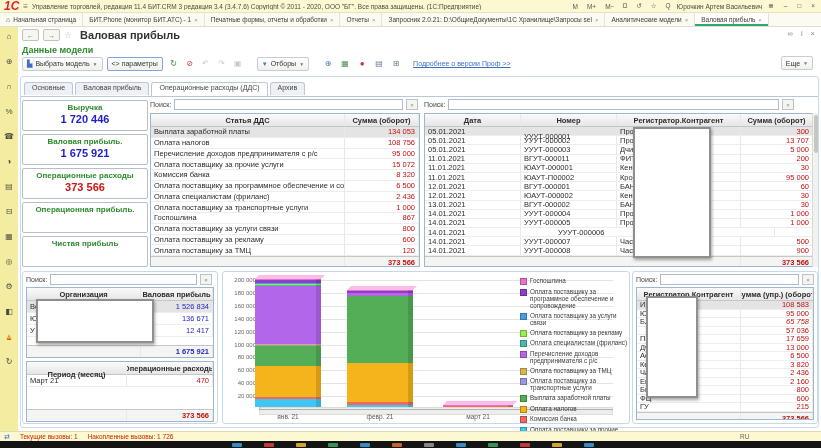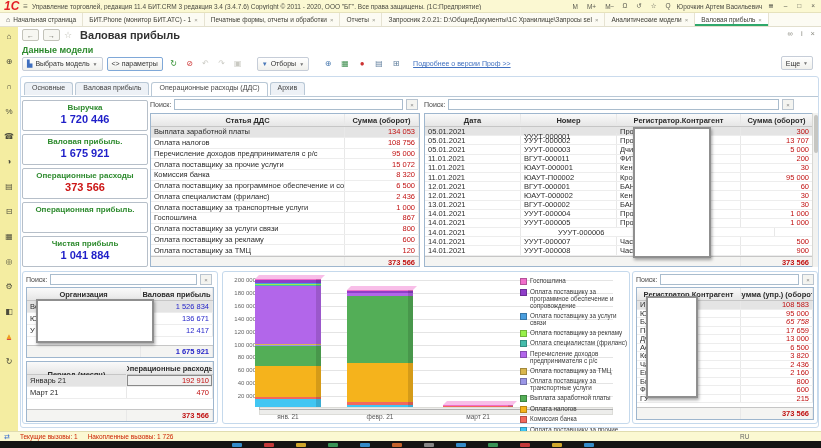--- a/index.html
+++ b/index.html
@@ -254,21 +254,20 @@
       </div>
       <div class="kpi" style="top: 168px;">
         <div class="kl">Операционные расходы</div>
         <div class="kv red">373 566</div>
       </div>
       <div class="kpi" style="top: 202px;">
         <div class="kl">Операционная прибыль.</div>
       </div>
       <div class="kpi" style="top: 236px;">
         <div class="kl">Чистая прибыль</div>
-        <div class="kv blue">1 041 884</div>
       </div>
     </div>
 
   <div class="srow" style="left:150px;top:99px;width:268px;">
     <span>Поиск:</span>
     <span class="sinput"></span>
     <span class="sclr">×</span>
   </div>
   <div class="tbl" id="dds" style="left:150px;top:113px;width:270px;height:154px;">
       <div class="hrow">
@@ -504,24 +503,20 @@
       <div class="fill"></div>
       <div class="trow">
         <div class="cell" style="width: 114px;"></div>
         <div class="cell bluenum" style="width: 72px;">1 675 921</div>
       </div>
     </div>
   <div class="tbl" id="period" style="left:26px;top:361px;width:188px;height:61px;">
       <div class="hrow">
         <div class="cell" style="width: 100px; margin-top: 12px;">Период (месяц)</div>
         <div class="cell" style="width: 86px;">Операционные расходы</div>
-      </div>
-      <div class="row selrow" style="height: 12px;">
-        <div class="cell left" style="width: 100px;">Январь 21</div>
-        <div class="cell num selcell" style="width: 86px;">192 910</div>
       </div>
       <div class="row" style="height: 12px;">
         <div class="cell left" style="width: 100px;">Март 21</div>
         <div class="cell num" style="width: 86px;">470</div>
       </div>
       <div class="fill"></div>
       <div class="trow">
         <div class="cell" style="width: 100px;"></div>
         <div class="cell num" style="width: 86px;">373 566</div>
       </div>
@@ -653,20 +648,24 @@
       </div>
       <div class="row" style="height: 8.5px;">
         <div class="cell left" style="width: 104px;">Юр</div>
         <div class="cell num" style="width: 72px;">95 000</div>
       </div>
       <div class="row" style="height: 8.5px;">
         <div class="cell left" style="width: 104px;">БЛ</div>
         <div class="cell num" style="width: 72px; font-style: italic;">65 758</div>
       </div>
       <div class="row" style="height: 8.5px;">
+        <div class="cell left" style="width: 104px;"></div>
+        <div class="cell num" style="width: 72px;">57 036</div>
+      </div>
+      <div class="row" style="height: 8.5px;">
         <div class="cell left" style="width: 104px;">По</div>
         <div class="cell num" style="width: 72px;">17 659</div>
       </div>
       <div class="row" style="height: 8.5px;">
         <div class="cell left" style="width: 104px;">Дч</div>
         <div class="cell num" style="width: 72px;">13 000</div>
       </div>
       <div class="row" style="height: 8.5px;">
         <div class="cell left" style="width: 104px;">Ае</div>
         <div class="cell num" style="width: 72px;">6 500</div>

